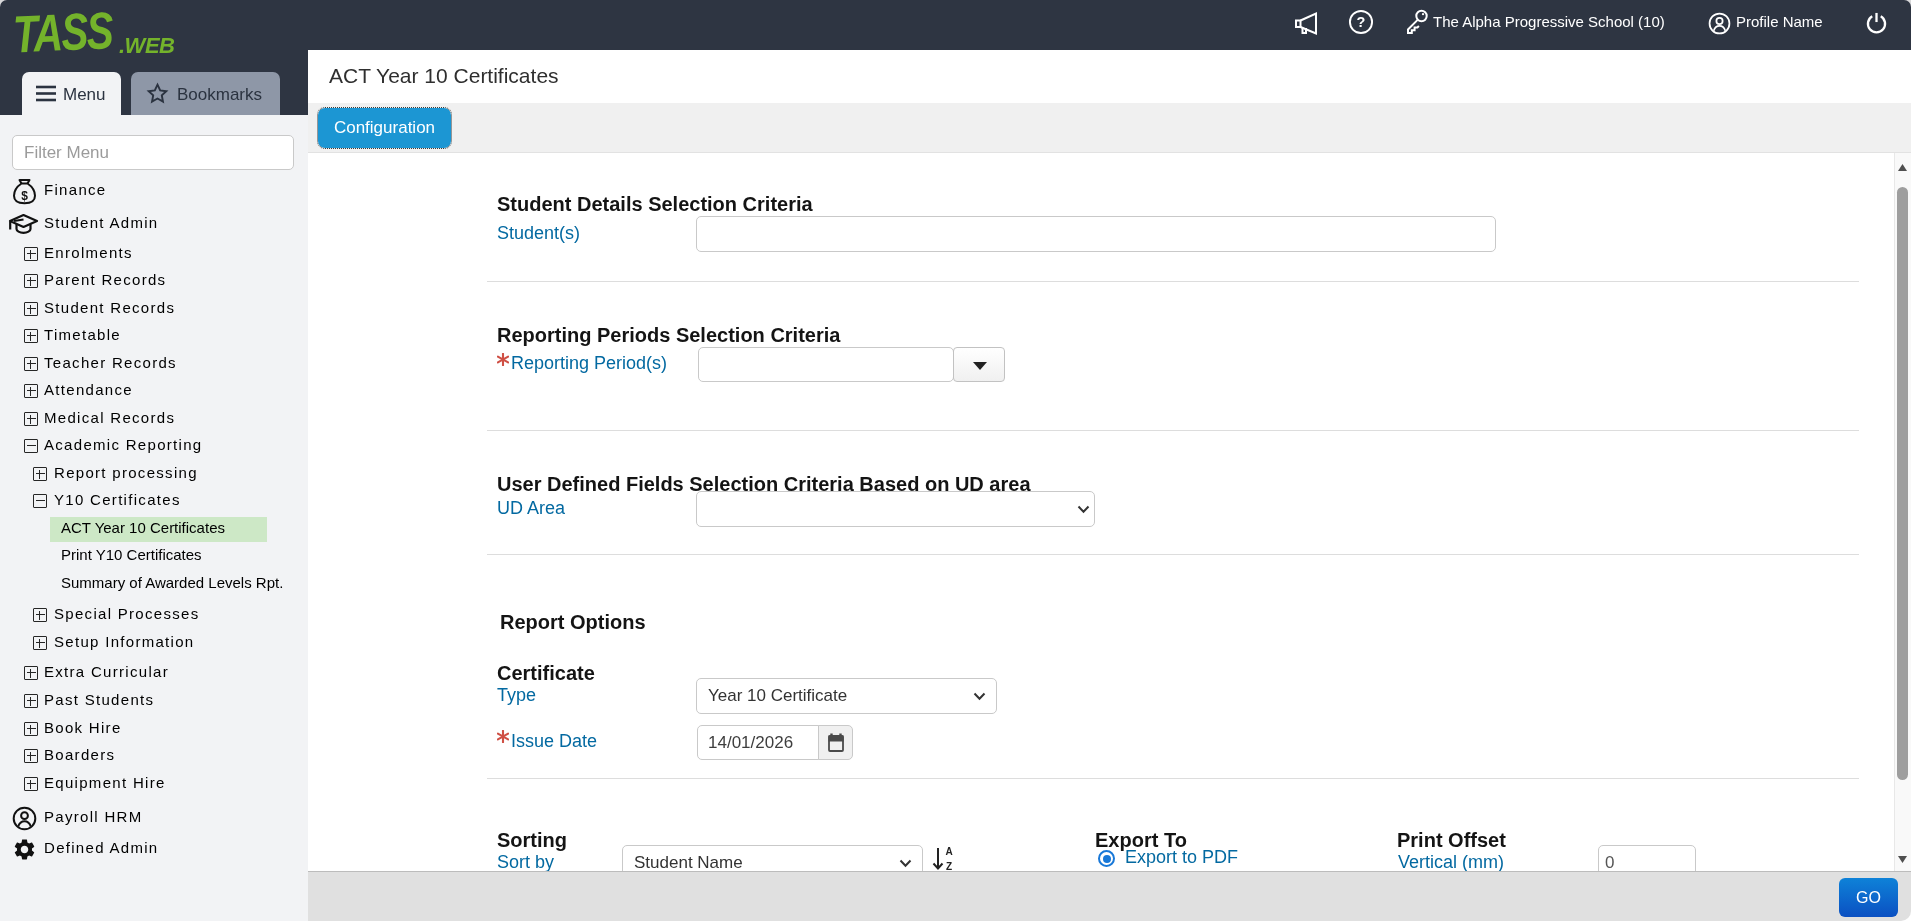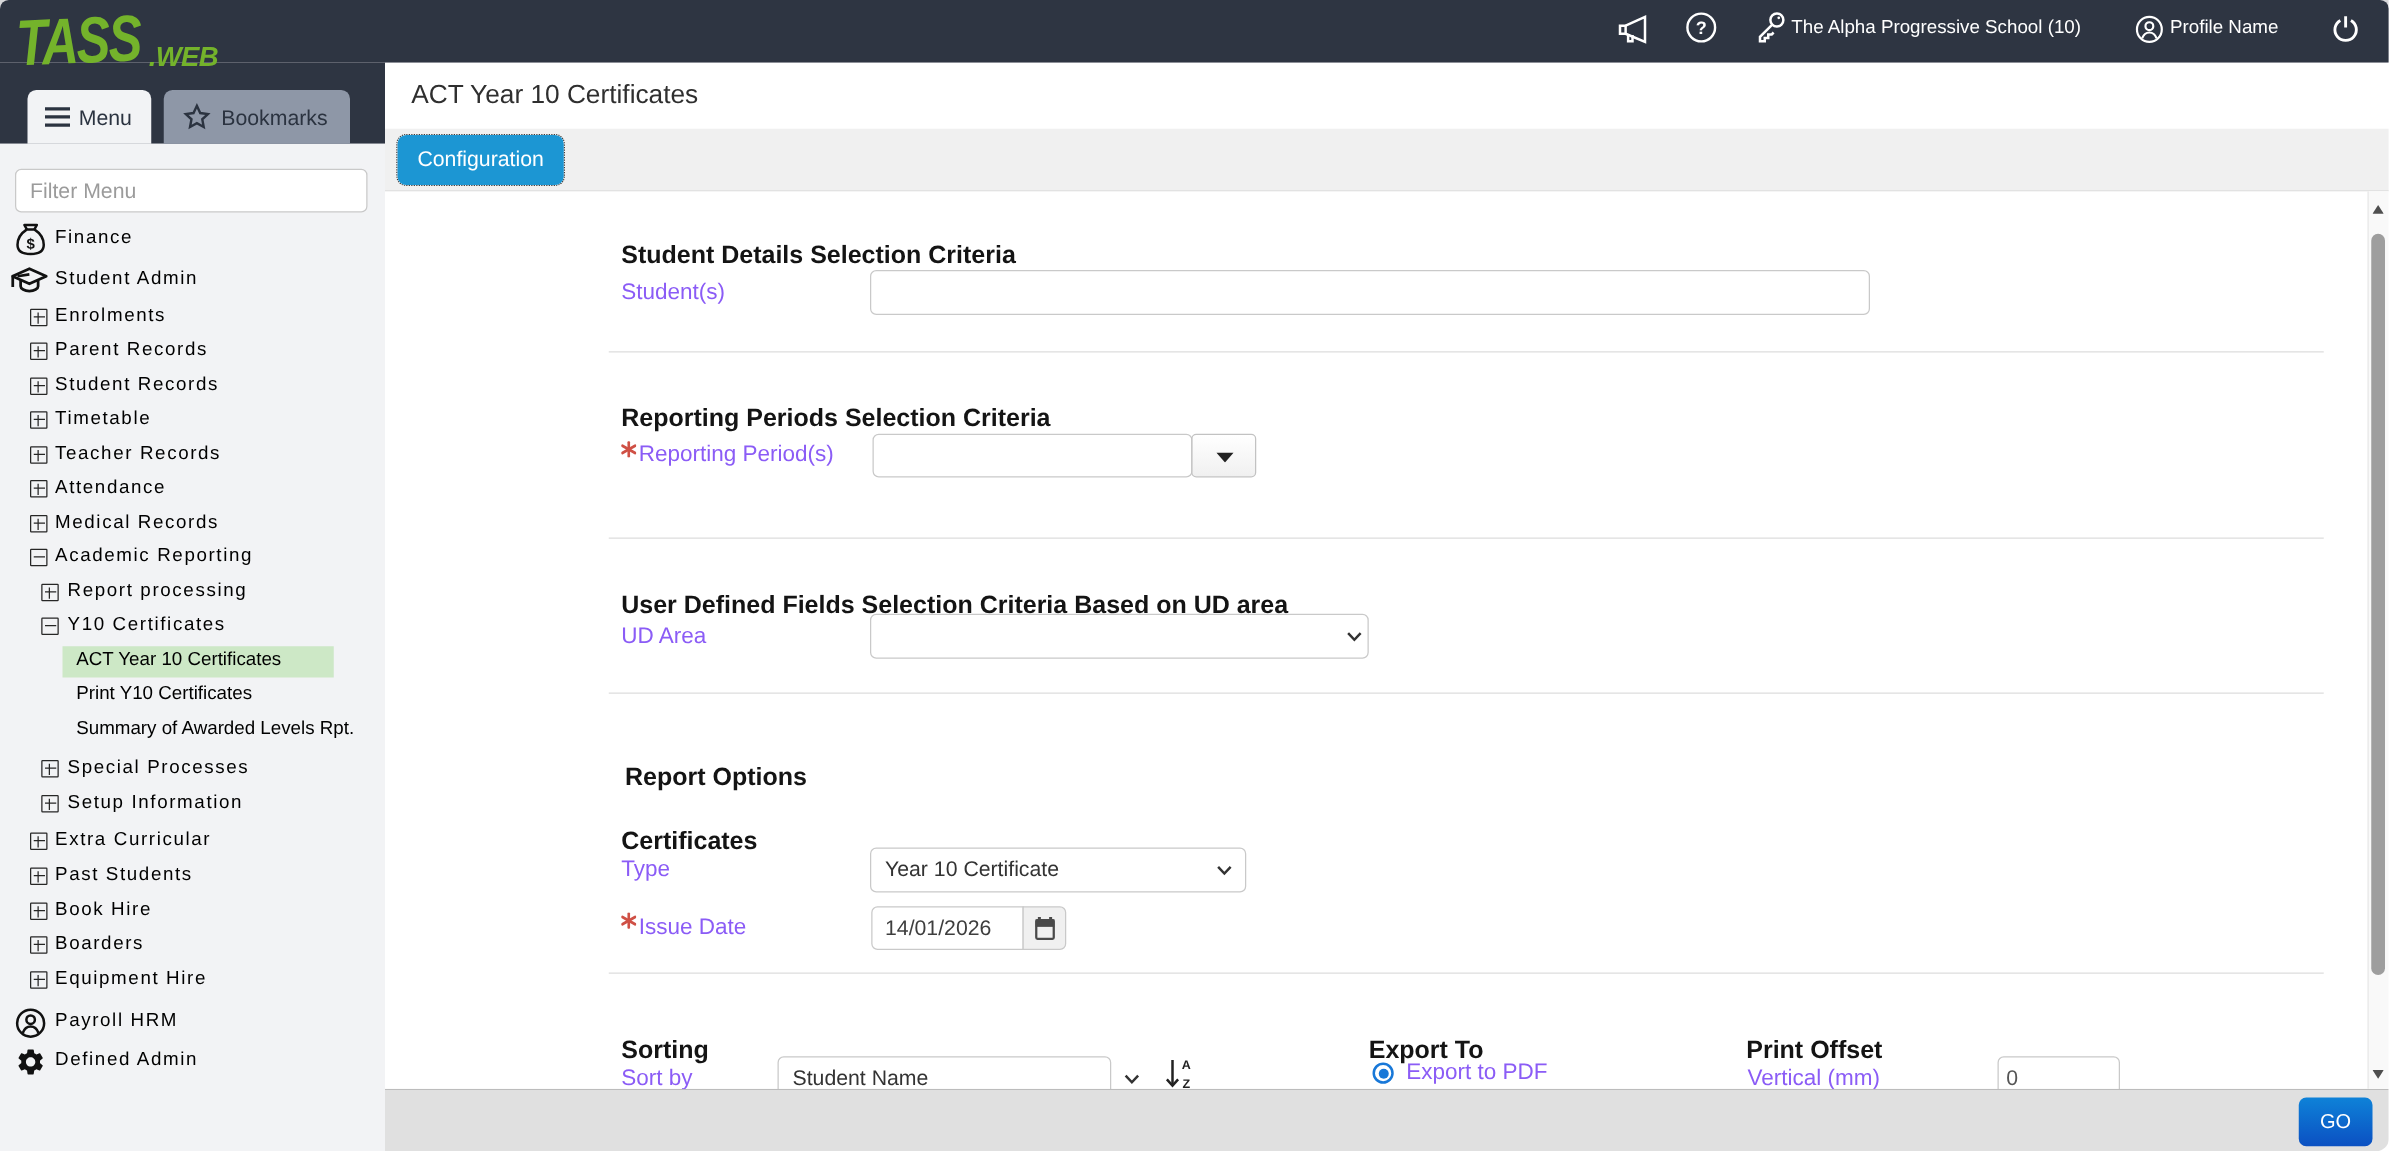--- a/index.html
+++ b/index.html
@@ -28,21 +28,21 @@
   .pbox::before,.xbox::before { content:""; position:absolute; left:1.5px; right:1.5px; top:4.75px; height:1.5px; background:#262626; }
   .pbox::after { content:""; position:absolute; top:1.5px; bottom:1.5px; left:4.75px; width:1.5px; background:#262626; }
   #hilite { left:50px; top:517px; width:217px; height:25px; background:#cde8c6; }
 
   
   #title { left:329px; top:64px; font-size:21px; line-height:24px; color:#2f2f2f; }
   #band { left:308px; top:103px; width:1603px; height:50px; background:#f0f0f0; border-bottom:1px solid #e2e2e2; }
   #cfgbtn { left:318px; top:108px; width:133px; height:40px; background:#1c96d3; border-radius:7px; color:#fff; font-size:17px; text-align:center; line-height:40px; outline:1px dotted #3c3c3c; outline-offset:0px; }
 
   .h20 { position:absolute; font-size:20px; font-weight:bold; color:#141414;margin-top:20px; }
-  .lbl { position:absolute; font-size:18px; color:#8b5cf6; }
+  .lbl { position:absolute; font-size:18px; color:#0369a1; }
   .divider { position:absolute; left:487px; width:1372px; height:1px; background:#ddd; }
   .inp { position:absolute; background:#fff; border:1px solid #c9c9c9; border-radius:5px; font-size:17px; color:#444; }
   .selwrap { position:absolute; background:#fff; border:1px solid #c9c9c9; border-radius:5px; font-size:17px; color:#333; }
 
   
   #footer { left:308px; top:871px; width:1603px; height:50px; background:#e0e0e0; border-top:1px solid #bcbcbc; border-bottom-right-radius:10px; }
   #gobtn { left:1839px; top:878px; width:59px; height:39px; border-radius:6px; background:linear-gradient(#0e82d8,#0b50c2); color:#fff; font-size:16px; text-align:center; line-height:39px; }
 
   
   #sbar { left:1894px; top:153px; width:17px; height:718px; background:#f9f9f9; border-left:1px solid #e8e8e8; }
@@ -199,21 +199,21 @@
   <div class="h20" style="left:497px; top:453px;">User Defined Fields Selection Criteria Based on UD area</div>
   <div class="lbl" style="left:497px; top:498px;">UD Area</div>
   <div class="selwrap" style="left:696px; top:491px; width:399px; height:36px;">
     <svg style="position:absolute; left:380px; top:13px;" width="13" height="9" viewBox="0 0 13 9">
         <path d="M1.5 1.5 L6.5 6.8 L11.5 1.5" fill="none" stroke="#333" stroke-width="2"></path>
       </svg>
   </div>
   <div class="divider" style="top:554px;"></div>
 
   <div class="h20" style="left:500px; top:591px;">Report Options</div>
-  <div class="h20" style="left:497px; top:642px;">Certificates</div>
+  <div class="h20" style="left:497px; top:642px;">Certificate</div>
   <div class="lbl" style="left:497px; top:685px;">Type</div>
   <div class="selwrap" style="left:696px; top:678px; width:301px; height:36px; line-height:34px; padding-left:11px;">Year 10 Certificate
     <svg style="position:absolute; left:276px; top:13px;" width="13" height="9" viewBox="0 0 13 9">
         <path d="M1.5 1.5 L6.5 6.8 L11.5 1.5" fill="none" stroke="#333" stroke-width="2"></path>
       </svg>
   </div>
   <div class="lbl" style="left:511px; top:731px;">Issue Date</div>
     <svg class="abs" style="left:497px; top:730px;" width="12" height="13" viewBox="0 0 12 13" stroke="#cf5045" stroke-width="2.1" stroke-linecap="round">
       <line x1="6" y1="0.8" x2="6" y2="12.2"></line>
       <line x1="0.9" y1="3.6" x2="11.1" y2="9.4"></line>
@@ -227,21 +227,21 @@
       <rect x="0.5" y="2.5" width="15" height="6" fill="#4a4a4a"></rect>
       <rect x="1" y="3" width="14" height="15" rx="1" fill="none" stroke="#4a4a4a" stroke-width="1.8"></rect>
     </svg>
   </div>
   <div class="divider" style="top:778px;"></div>
 
   <div class="h20" style="left:497px; top:809px;">Sorting</div>
   <div class="h20" style="left:1095px; top:809px;">Export To</div>
   <div class="h20" style="left:1397px; top:809px;">Print Offset</div>
   <div class="lbl" style="left:497px; top:852px;">Sort by</div>
-  <div class="selwrap" style="left:622px; top:845px; width:267px; height:36px; line-height:34px; padding-left:11px;">Student Name
+  <div class="selwrap" style="left:622px; top:845px; width:301px; height:36px; line-height:34px; padding-left:11px;">Student Name
     <svg style="position:absolute; left:276px; top:13px;" width="13" height="9" viewBox="0 0 13 9">
         <path d="M1.5 1.5 L6.5 6.8 L11.5 1.5" fill="none" stroke="#333" stroke-width="2"></path>
       </svg>
   </div>
   <svg class="abs" style="left:932px; top:846px;" width="24" height="26" viewBox="0 0 24 26">
     <g stroke="#222" stroke-width="2" fill="none">
         <line x1="6" y1="2" x2="6" y2="22"></line>
         <path d="M1.5 17.5 L6 22.5 L10.5 17.5"></path>
       </g>
     <text x="17" y="9" font-size="10" font-weight="bold" fill="#222" text-anchor="middle" font-family="Liberation Sans">A</text>

